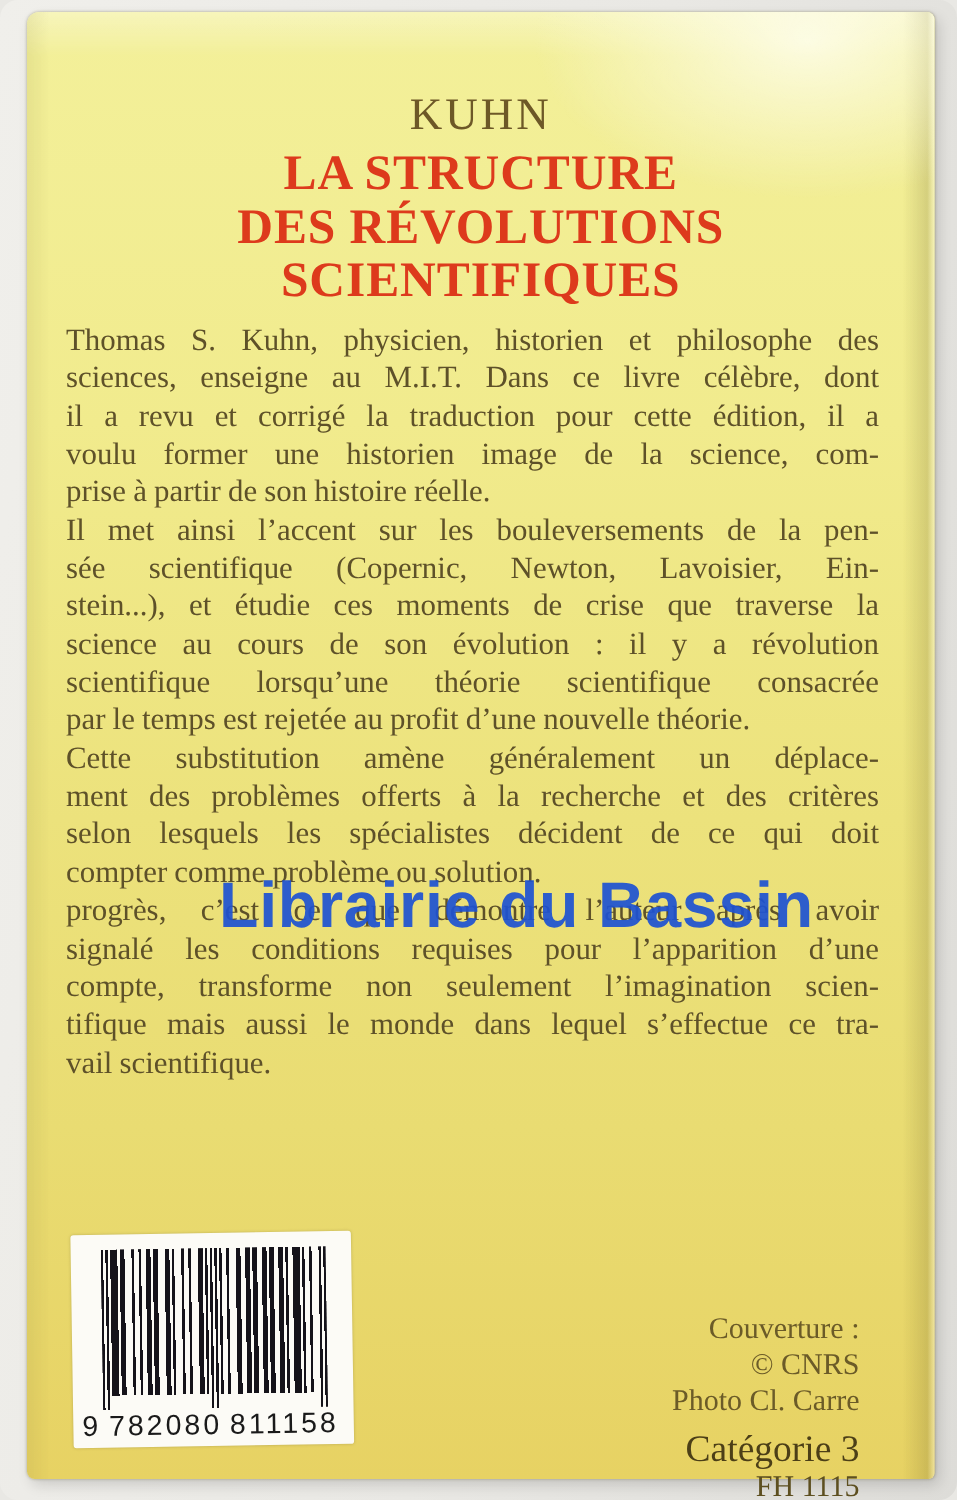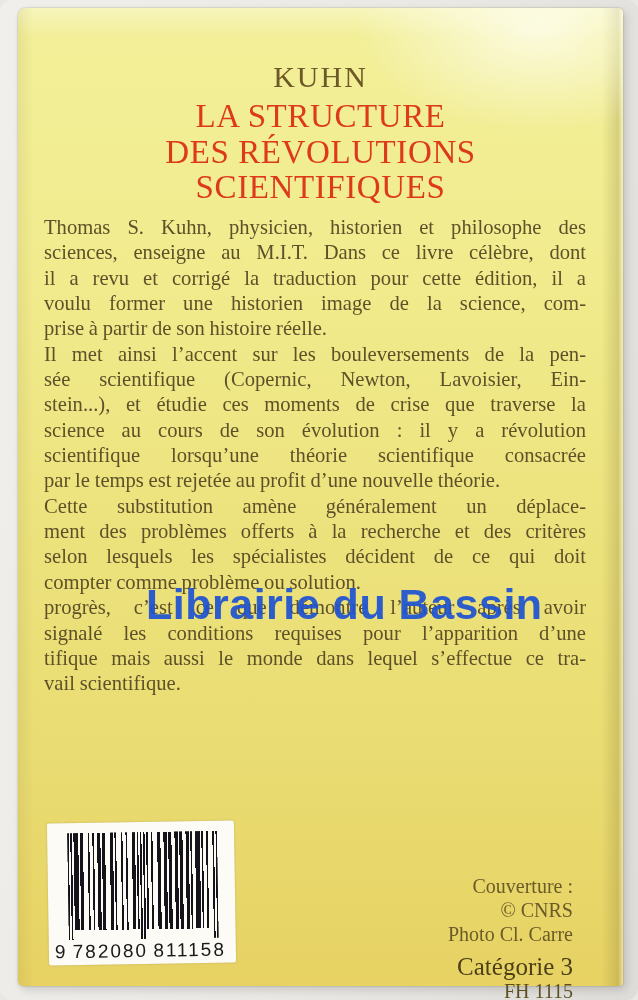--- a/index.html
+++ b/index.html
@@ -24,21 +24,21 @@
     position:absolute;inset:0;border-radius:inherit;pointer-events:none;
     background:
       radial-gradient(ellipse 260px 150px at 86% 2%, rgba(255,255,248,.75), rgba(255,255,248,0) 70%),
       linear-gradient(90deg, rgba(120,110,50,.10) 0%, rgba(120,110,50,0) 2.5%, rgba(120,110,50,0) 96.5%, rgba(110,100,45,.22) 99.2%, rgba(255,255,255,.35) 100%),
       linear-gradient(180deg, rgba(255,255,250,.35) 0%, rgba(255,255,250,0) 3%);
   }
   .title-block{position:absolute;top:52px;left:0;width:100%;text-align:center;}
   .author{
     font-size:30px;letter-spacing:2px;color:#6d5827;line-height:34px;
   }
-  .book-title{margin-top:5px;color:#dd3a1c;}
+  .book-title{margin-top:5px;color:#dd3a1c;font-weight:bold;}
   .book-title .tline{font-size:33px;line-height:35.5px;letter-spacing:.6px;}
   .body-text{
     position:absolute;left:26px;top:207px;width:542px;
     color:#5e5129;font-size:20.6px;line-height:25.35px;
     word-spacing:-.4px;
   }
   .bline{text-align:justify;text-align-last:justify;}
   .bline.last{text-align-last:left;}
   .watermark{
     position:absolute;left:128px;top:572px;width:460px;
@@ -102,20 +102,21 @@
         </div>
         <div class="para">
           <div class="bline">Cette substitution amène généralement un déplace-</div>
           <div class="bline">ment des problèmes offerts à la recherche et des critères</div>
           <div class="bline">selon lesquels les spécialistes décident de ce qui doit</div>
           <div class="bline last">compter comme problème ou solution.</div>
         </div>
         <div class="para">
           <div class="bline">progrès, c’est ce que démontre l’auteur après avoir</div>
           <div class="bline">signalé les conditions requises pour l’apparition d’une</div>
+          <div class="bline">compte, transforme non seulement l’imagination scien-</div>
           <div class="bline">tifique mais aussi le monde dans lequel s’effectue ce tra-</div>
           <div class="bline last">vail scientifique.</div>
         </div>
       </div>
 
     <div class="watermark" style="color: rgb(29, 82, 211);">Librairie du Bassin</div>
 
     <div class="barcode-label">
       <svg class="barcode-bars" width="150" height="107" viewBox="0 0 95 100" preserveAspectRatio="none" shape-rendering="crispEdges">
           <rect x="0" y="0" width="1.04" height="100"></rect>

